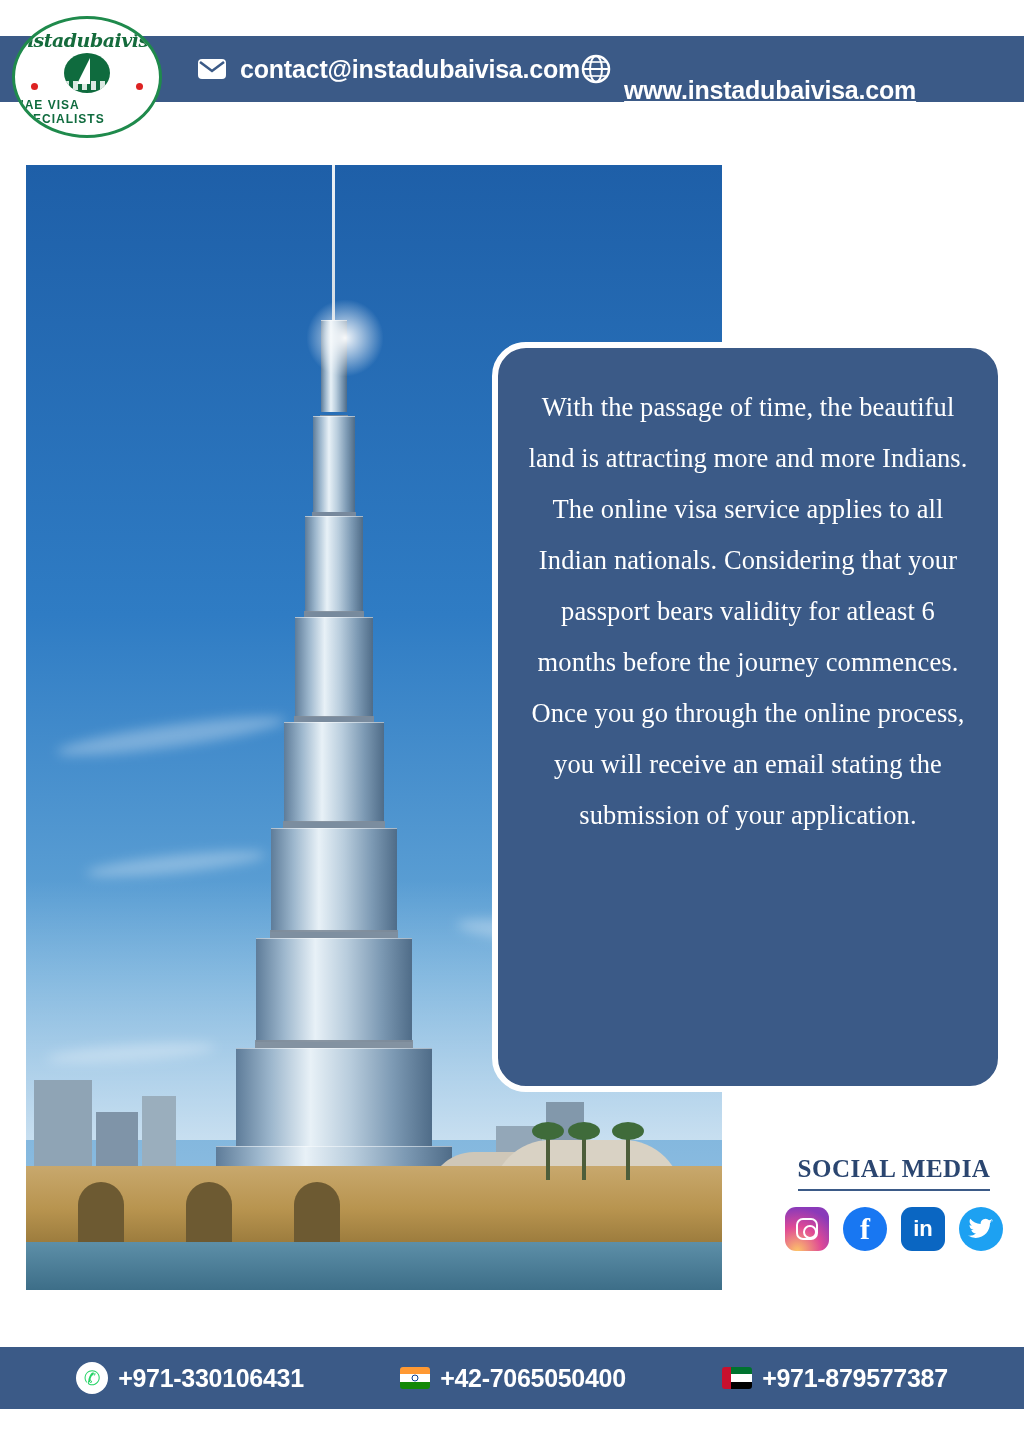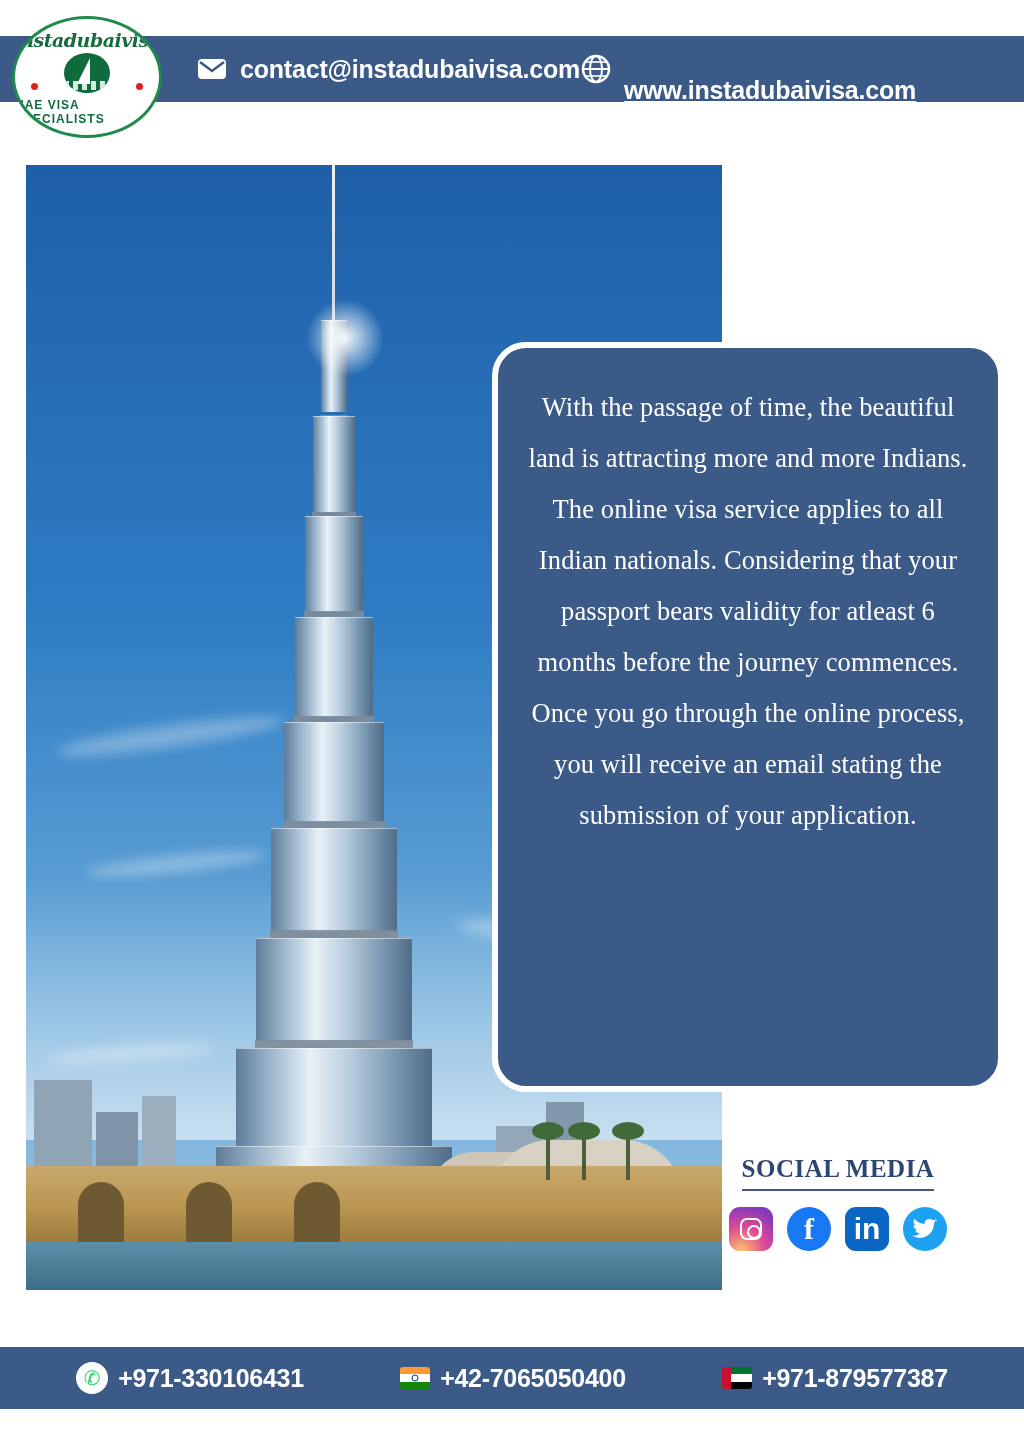--- a/index.html
+++ b/index.html
@@ -198,21 +198,21 @@
     font-size: 26.5px;
     line-height: 51px;
     text-align: center;
     letter-spacing: .1px;
   }
   .card b { font-family: "Liberation Sans", sans-serif; font-weight: bold; font-size: 25px; }
 
   
   .social {
     position: absolute;
-    left: 708px; top: 1155px;
+    left: 764px; top: 1155px;
     width: 260px;
     text-align: center;
   }
   .social-title {
     font-family: "Liberation Serif", serif;
     font-weight: bold;
     font-size: 25px;
     color: #2b4670;
     letter-spacing: .5px;
     padding-bottom: 6px;
@@ -223,21 +223,21 @@
     margin-top: 16px;
     display: flex;
     justify-content: center;
     gap: 14px;
   }
   .si { width: 44px; height: 44px; border-radius: 11px; display: flex; align-items: center; justify-content: center; color: #fff; font-weight: bold; }
   .si-ig { background: radial-gradient(circle at 28% 100%, #fdc468 0%, #df4996 45%, #8a3ab9 80%); }
   .si-ig .glyph { width: 22px; height: 22px; border: 2.5px solid #fff; border-radius: 7px; position: relative; }
   .si-ig .glyph::after { content:""; position:absolute; left:5px; top:5px; width:10px; height:10px; border:2.5px solid #fff; border-radius:50%; }
   .si-fb { background: #1877f2; border-radius: 50%; font-family: "Liberation Serif", serif; font-size: 30px; line-height: 1; }
-  .si-li { background: #0a66c2; font-family: "Liberation Sans", sans-serif; font-size: 30px; }
+  .si-li { background: #0a66c2; font-family: "Liberation Sans", sans-serif; font-size: 22px; }
   .si-tw { background: #1da1f2; border-radius: 50%; }
 
   
   .footer {
     position: absolute;
     left: 0; bottom: 40px;
     width: 1024px; height: 62px;
     background: #3b5a87;
     display: flex;
     align-items: center;

